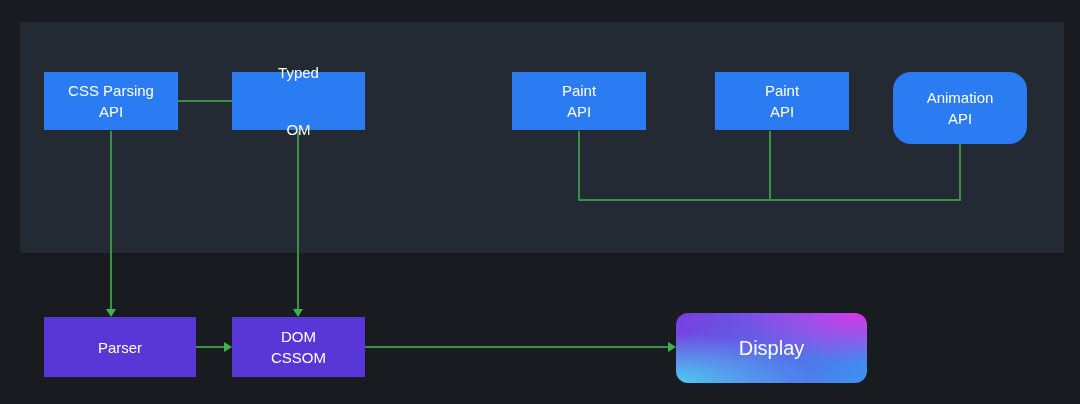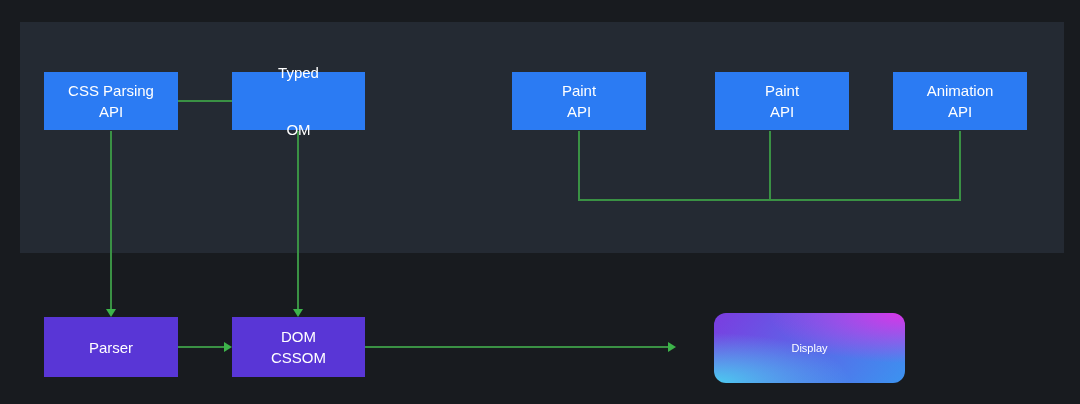--- a/index.html
+++ b/index.html
@@ -40,22 +40,21 @@
     z-index:3;
   }
   .node.blue{ background:var(--api-box); }
   .node.purple{ background:var(--engine-box); }
   .node.display{
     border-radius:12px;
     background:
       radial-gradient(130% 130% at 100% 0%, var(--display-magenta) 0%, rgba(217,53,232,0) 55%),
       radial-gradient(130% 130% at 0% 100%, var(--display-cyan) 0%, rgba(76,203,240,0) 55%),
       linear-gradient(135deg, var(--display-purple) 0%, var(--display-blue) 100%);
-    font-size:11px;
-    margin-left:38px;
+    font-size:20px;
   }
   .hline{ position:absolute;height:2px;background:var(--line);z-index:1; }
   .vline{ position:absolute;width:2px;background:var(--line);z-index:1; }
   .arrow-down{
     position:absolute;width:0;height:0;z-index:2;
     border-left:5px solid transparent;
     border-right:5px solid transparent;
     border-top:8px solid var(--arrow);
   }
   .arrow-right{
@@ -104,26 +103,26 @@
   <div class="node blue" style="left:512px;top:72px;width:134px;height:58px;">
     <span>Paint</span>
     <span>API</span>
   </div>
 
   <div class="node blue" style="left:703px;top:72px;width:134px;height:58px;margin-left:12px;">
     <span>Paint</span>
     <span>API</span>
   </div>
 
-  <div class="node blue" style="left:893px;top:72px;width:134px;height:58px;">
+  <div class="node blue" style="left:893px;top:72px;width:134px;height:72px;border-radius:18px;">
     <span>Animation</span>
     <span>API</span>
   </div>
 
-  <div class="node purple" style="left:44px;top:317px;width:134px;height:60px;">
+  <div class="node purple" style="left:44px;top:317px;width:152px;height:60px;">
     <span>Parser</span>
   </div>
 
   <div class="node purple" style="left:232px;top:317px;width:133px;height:60px;">
     <span>DOM</span>
     <span>CSSOM</span>
   </div>
 
   <div class="node display" style="left:676px;top:313px;width:191px;height:70px;">
     <span>Display</span>

